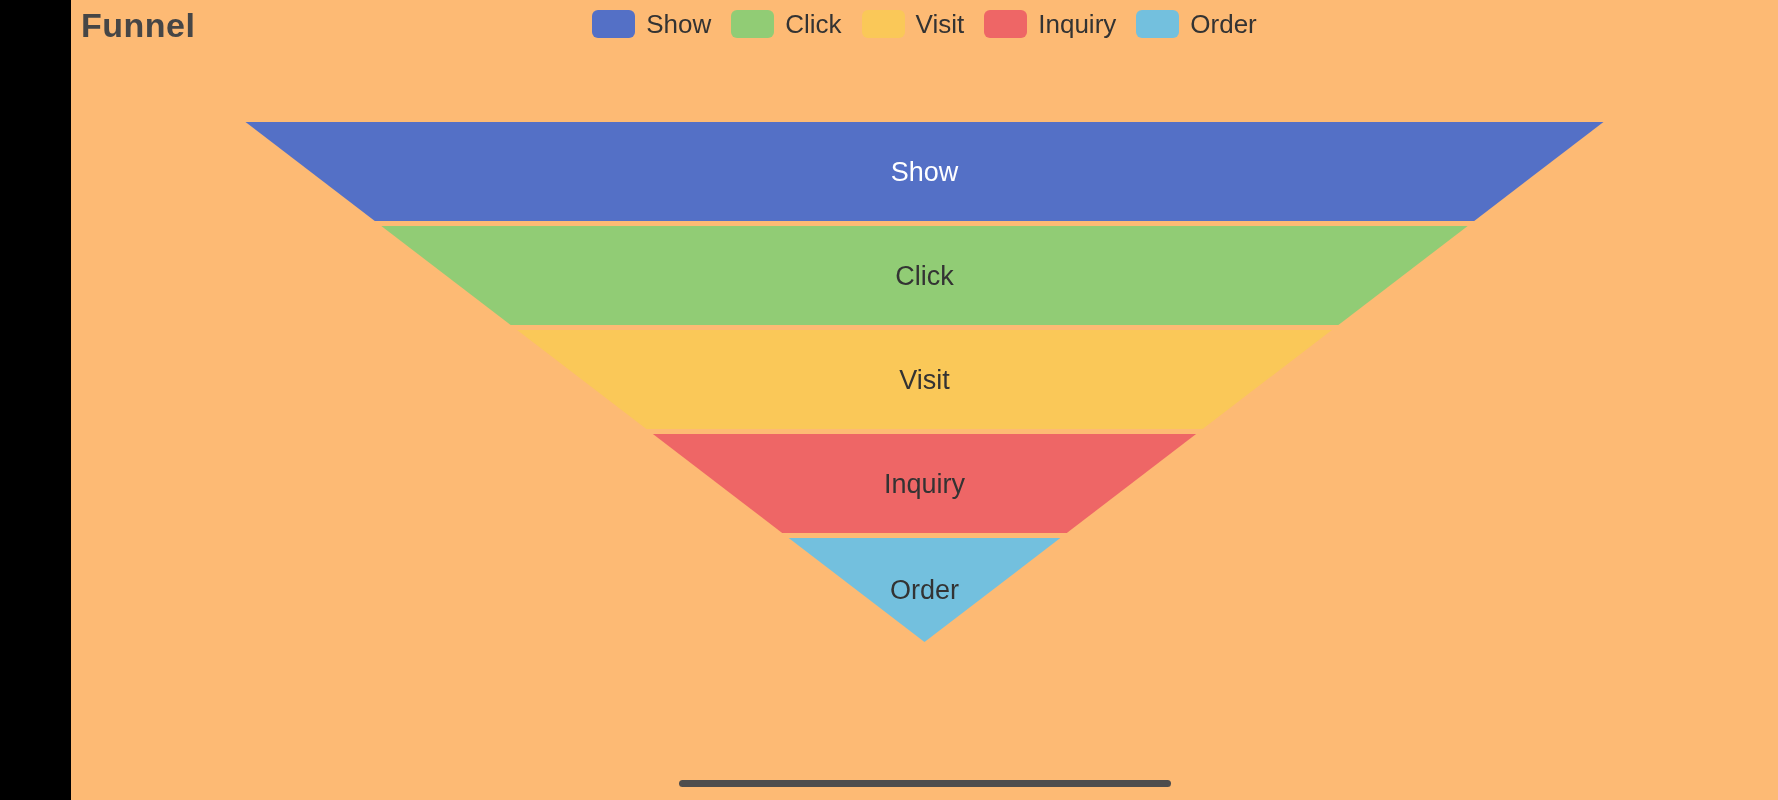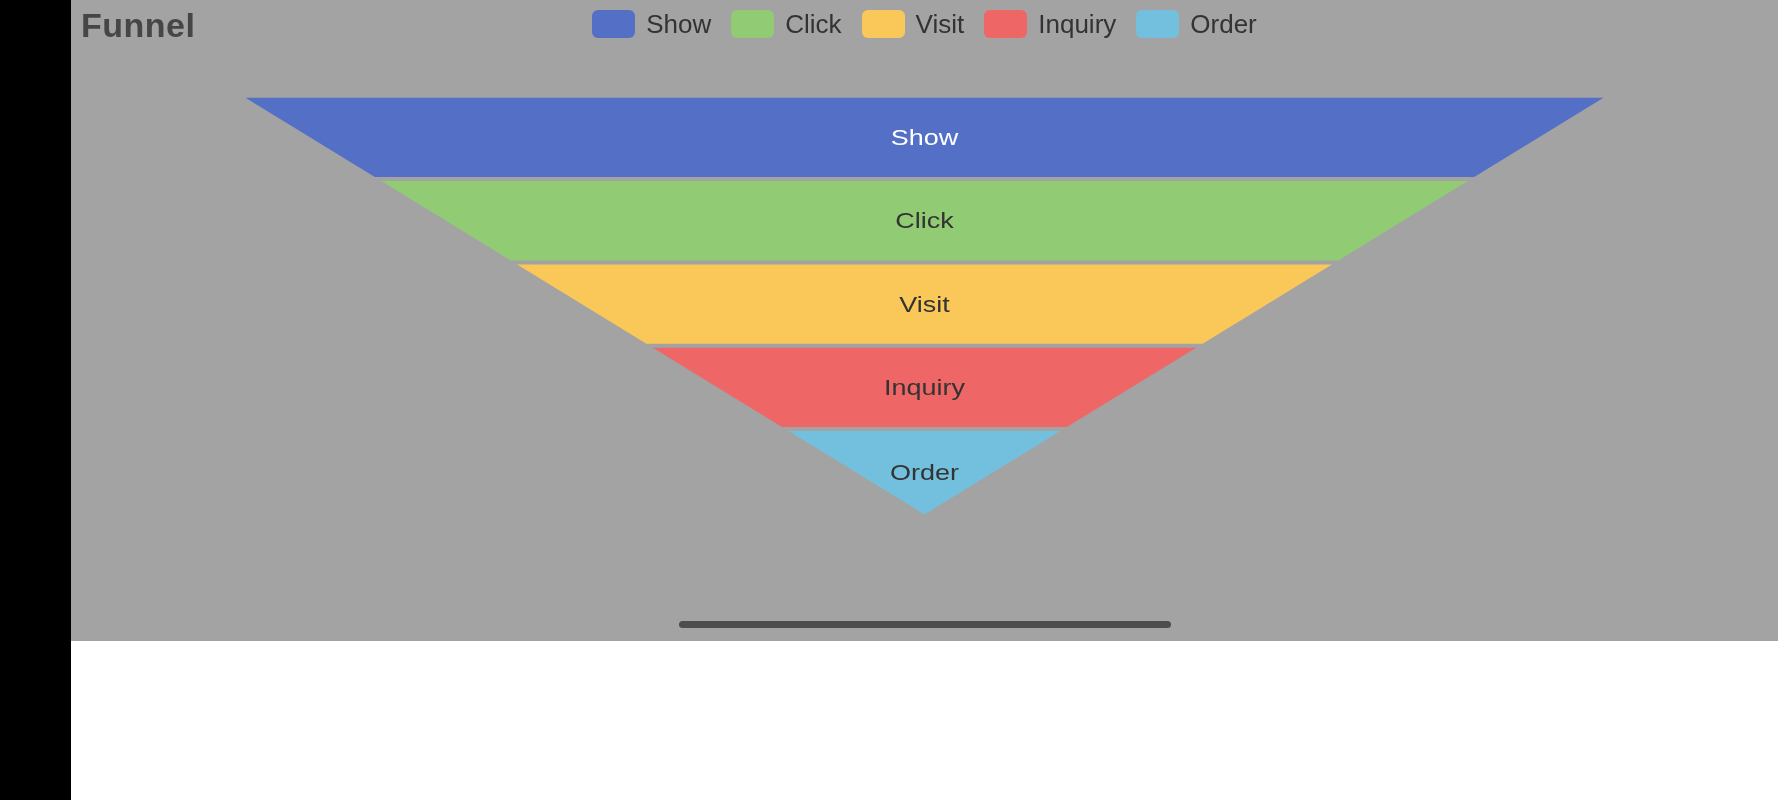--- a/index.html
+++ b/index.html
@@ -2,21 +2,21 @@
 <html><head>
 <meta charset="utf-8">
 <style>
   * { margin: 0; padding: 0; box-sizing: border-box; }
   html, body { width: 1778px; height: 800px; }
   body {
     background: #ffffff;
     font-family: "Liberation Sans", sans-serif;
     overflow: hidden;
   }
-  .screen { position: relative; width: 1778px; height: 641px; background: #a3a3a3; }
+  .screen { position: relative; width: 1778px; height: 800px; background: #fdba74; }
 
   .device-bar {
     position: absolute; left: 0; top: 0;
     width: 71px; height: 800px;
     background: #000000;
   }
 
   .chart-area { position: absolute; left: 71px; top: 0; right: 0; bottom: 0; }
 
   .title {

